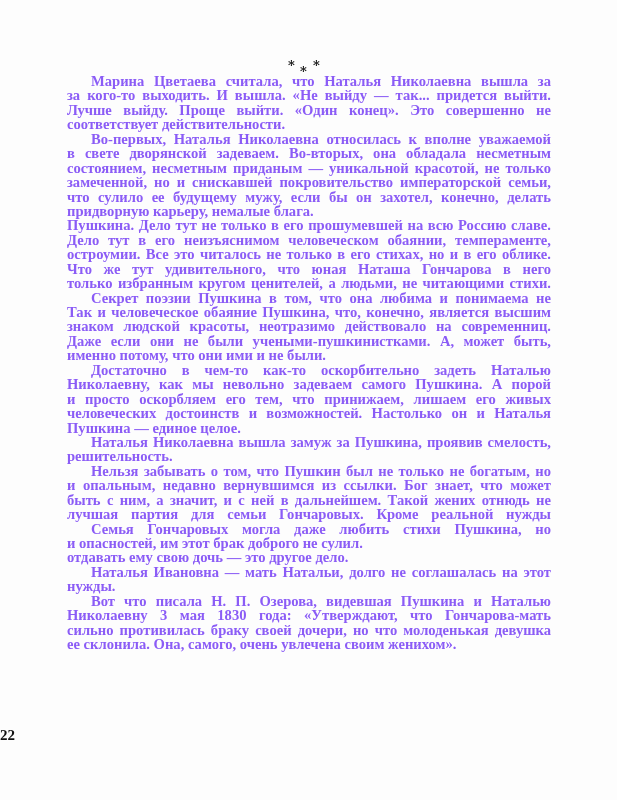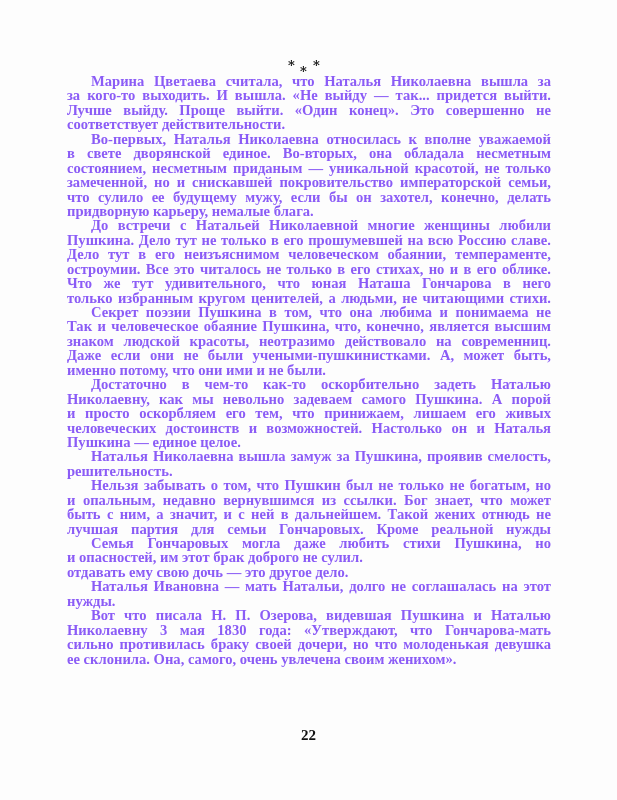--- a/index.html
+++ b/index.html
@@ -18,46 +18,45 @@
     font-family: "Liberation Serif", serif; font-size: 14.6px; line-height: 14.45px;
     color: #8b5cf6; font-weight: bold;
   }
   .line {
     display: block; white-space: nowrap; text-align: justify; text-align-last: justify;
     height: 14.45px;
   }
   .line.last { text-align-last: left; }
   .line.indent { padding-left: 24px; }
   .pagenum {
-    position: absolute; top: 727px; left: 0; width: 617px; text-align: center;
+    position: absolute; top: 727px; left: 0; width: 617px; 
     font-family: "Liberation Serif", serif; font-size: 15px; font-weight: bold; color: #111;
   }
 </style>
 </head>
 <body>
 
 <div class="page">
   <div class="stars">
     <span style="left:288px; top:0px;">*</span>
     <span style="left:300px; top:6px;">*</span>
     <span style="left:313px; top:0px;">*</span>
   </div>
 
   <div class="text" id="body-text">
       <span class="line indent">Марина Цветаева считала, что Наталья Николаевна вышла за</span>
       <span class="line">за кого-то выходить. И вышла. «Не выйду — так... придется выйти.</span>
       <span class="line">Лучше выйду. Проще выйти. «Один конец». Это совершенно не</span>
       <span class="line last">соответствует действительности.</span>
       <span class="line indent">Во-первых, Наталья Николаевна относилась к вполне уважаемой</span>
-      <span class="line">в свете дворянской единое. Во-вторых, она обладала несметным</span>
+      <span class="line">в свете дворянской задеваем. Во-вторых, она обладала несметным</span>
       <span class="line">состоянием, несметным приданым — уникальной красотой, не только</span>
       <span class="line">замеченной, но и снискавшей покровительство императорской семьи,</span>
       <span class="line">что сулило ее будущему мужу, если бы он захотел, конечно, делать</span>
       <span class="line last">придворную карьеру, немалые блага.</span>
-      <span class="line indent">До встречи с Натальей Николаевной многие женщины любили</span>
       <span class="line">Пушкина. Дело тут не только в его прошумевшей на всю Россию славе.</span>
       <span class="line">Дело тут в его неизъяснимом человеческом обаянии, темпераменте,</span>
       <span class="line">остроумии. Все это читалось не только в его стихах, но и в его облике.</span>
       <span class="line">Что же тут удивительного, что юная Наташа Гончарова в него</span>
       <span class="line">только избранным кругом ценителей, а людьми, не читающими стихи.</span>
       <span class="line indent">Секрет поэзии Пушкина в том, что она любима и понимаема не</span>
       <span class="line">Так и человеческое обаяние Пушкина, что, конечно, является высшим</span>
       <span class="line">знаком людской красоты, неотразимо действовало на современниц.</span>
       <span class="line">Даже если они не были учеными-пушкинистками. А, может быть,</span>
       <span class="line last">именно потому, что они ими и не были.</span>

